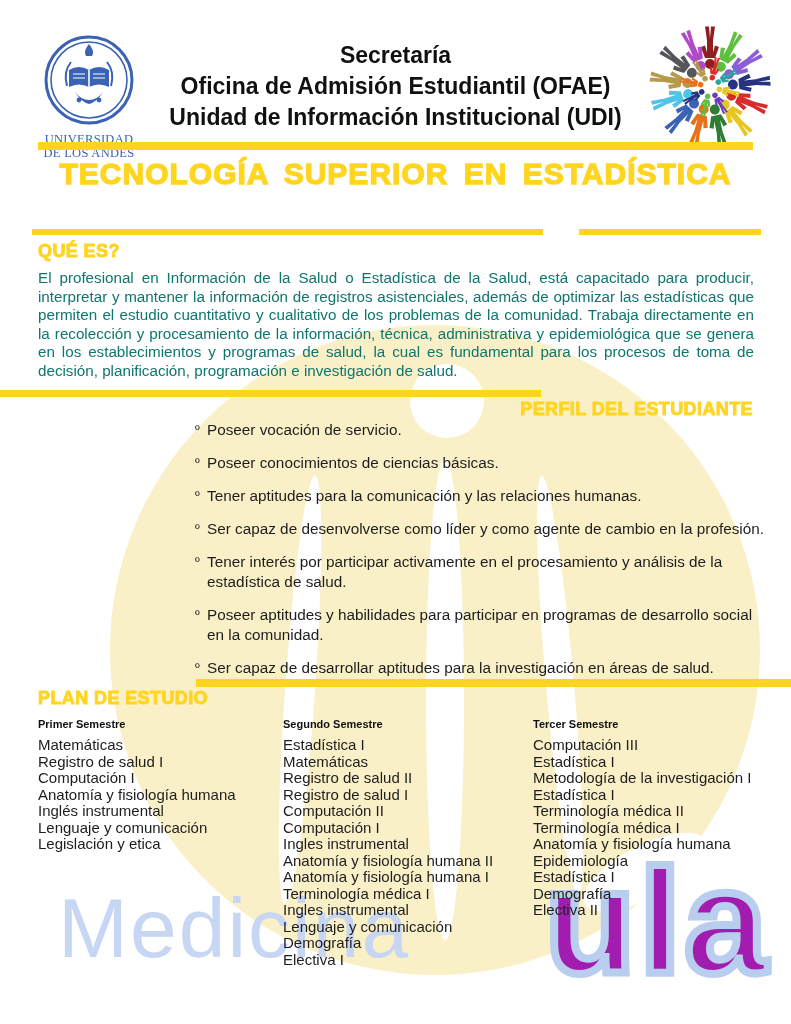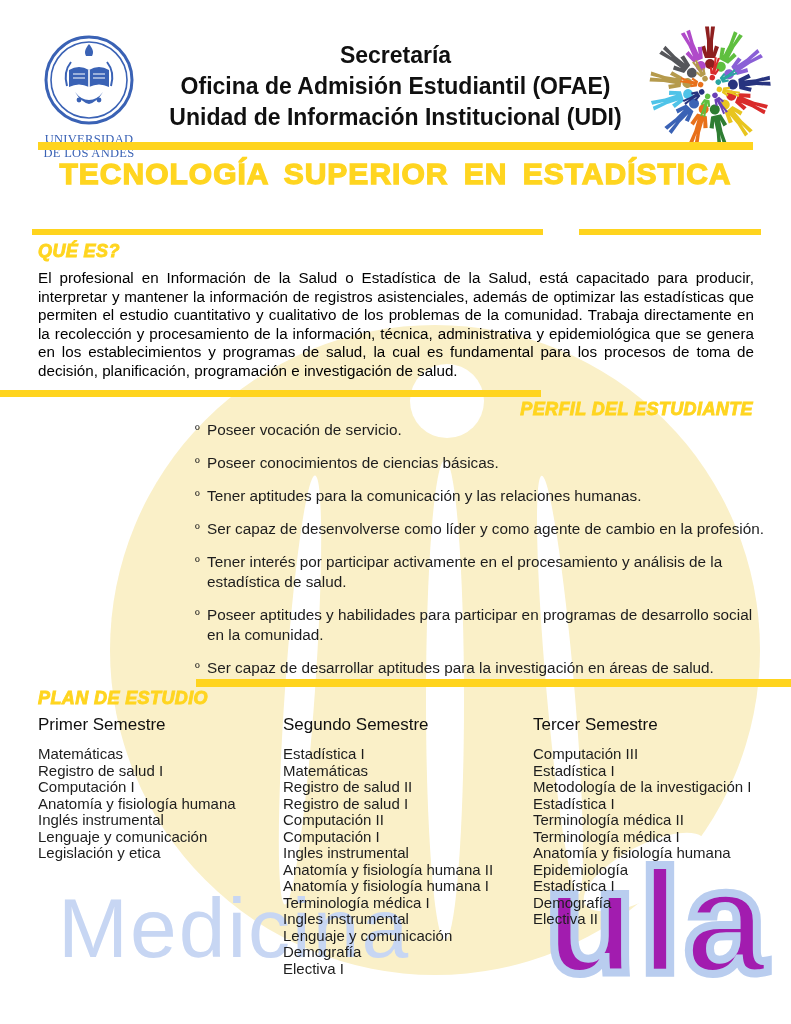--- a/index.html
+++ b/index.html
@@ -40,37 +40,37 @@
   .rule-split { left:32px; top:229px; width:729px; height:6px; }
   .rule-split .seg-l { position:absolute; left:0;    top:0; width:511px; height:6px; background:#ffd41e; }
   .rule-split .seg-r { position:absolute; left:547px; top:0; width:182px; height:6px; background:#ffd41e; }
 
   .title { left:0; top:156px; width:791px; margin:0; text-align:center;
     color:#ffd520; font-size:30px; font-weight:bold; line-height:36px;
     letter-spacing:1px; word-spacing:6px; -webkit-text-stroke:1.3px #ffd520; }
   .title span { display:block; }
 
   .h-yellow { margin:0; color:#ffd520; font-size:18px; font-weight:bold;
-    letter-spacing:0.4px;font-style:italic; -webkit-text-stroke:0.9px #ffd520; }
+    letter-spacing:0.4px; -webkit-text-stroke:0.9px #ffd520; }
   .h-quees  { left:38px; top:241px; }
   .h-perfil { right:38px; top:399px; text-align:right; }
   .h-plan   { left:38px; top:688px; }
 
   .body-par { left:38px; top:269px; width:716px; margin:0;
-    font-size:15.2px; line-height:18.6px; text-align:justify; color:#000000; }
+    font-size:15.2px; line-height:18.6px; text-align:justify; color:#0f766e; }
 
   .bullets { left:195px; top:420px; width:572px; margin:0; padding:0; list-style:none; }
   .bullet { display:flex; margin:0 0 13px 0; font-size:15.3px; line-height:20px; }
   .bullet .marker { flex:none; width:12px; font-size:13px; line-height:20px; }
 
   .col { top:716px; }
   .col-1 { left:38px;  width:240px; }
   .col-2 { left:283px; width:245px; }
   .col-3 { left:533px; width:252px; }
-  .col h3 { margin:0 0 13px 0; font-size:17px; line-height:17px; font-weight:normal; color:#101010; }
+  .col h3 { margin:0 0 4px 0; font-size:11px; line-height:17px; font-weight:bold; color:#101010; }
   .col ul { margin:0; padding:0; list-style:none; font-size:15px; line-height:16.5px; color:#1d1d1d; }
 </style>
 </head>
 <body>
 
 <div class="page">
 
   <svg class="wm-svg" width="791" height="1024" viewBox="0 0 791 1024" aria-hidden="true">
     <circle cx="435" cy="650" r="325" fill="#faf0c8"></circle>
     <circle cx="447" cy="401" r="37" fill="#ffffff"></circle>

